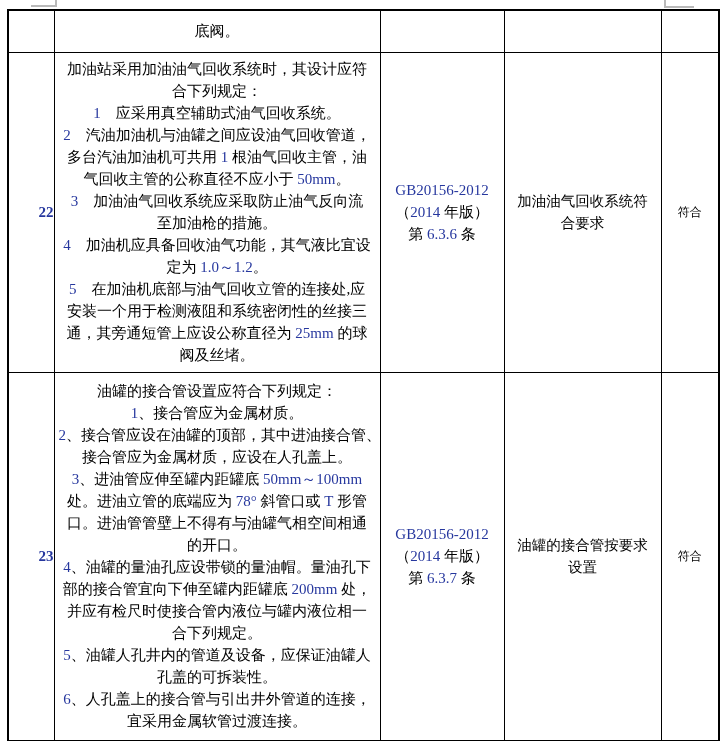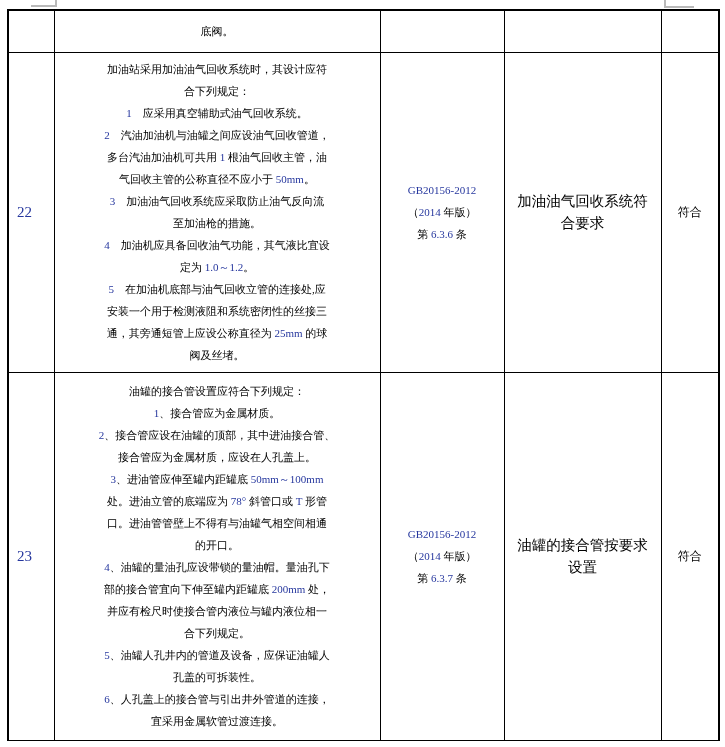--- a/index.html
+++ b/index.html
@@ -7,24 +7,24 @@
     width:725px;height:747px;position:relative;background:#ffffff;
     font-family:"Liberation Serif","DejaVu Serif",serif;color:#000;
     overflow:hidden;
   }
   .page{position:absolute;left:0;top:0;width:725px;height:747px;background:#fff;overflow:hidden;}
   table.doc{
     position:absolute;left:7px;top:9px;width:711px;
     border-collapse:collapse;table-layout:fixed;
     border:2px solid #000;border-bottom-width:1px;
   }
-  td{border:1px solid #000;vertical-align:middle;padding:8px;overflow:hidden;}
-  td.no-cell{text-align:left;font-size:15px;}
+  td{border:1px solid #000;vertical-align:middle;padding:0;overflow:hidden;}
+  td.no-cell{text-align:right;font-size:15px;font-weight:bold;}
   td.desc-cell{padding:0 4px;}
-  .line{height:22px;line-height:22px;font-size:11px;white-space:nowrap;}
+  .line{height:22px;line-height:22px;font-size:15px;white-space:nowrap;}
   .a-c{text-align:center;}
   .a-l{text-align:center;font-family:Liberation Serif, serif;}
   td.ref-cell{text-align:center;}
   td.find-cell{text-align:center;padding:0 7px;}
   td.find-cell .find-text{line-height:22px;font-size:14.5px;}
   td.res-cell{text-align:center;font-size:12px;}
   .lt{color:#26379e;}
   .art{position:absolute;background:#b9b9b9;}
   .artL-h{left:31px;top:5px;width:26px;height:2px;}
   .artL-v{left:55px;top:0px;width:2px;height:7px;}

